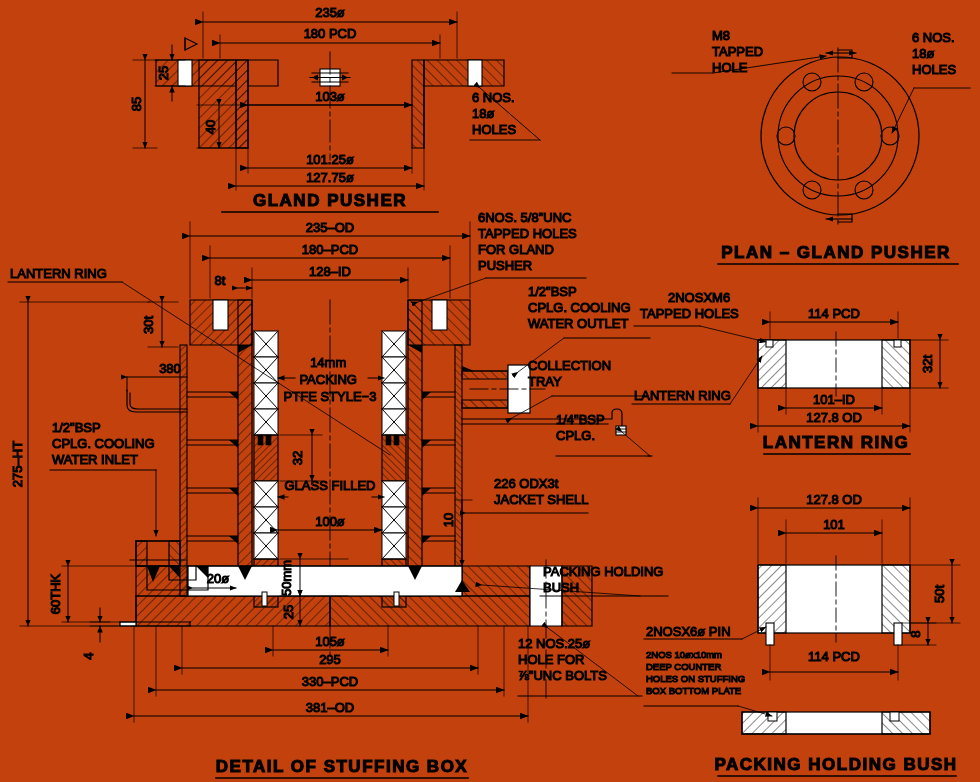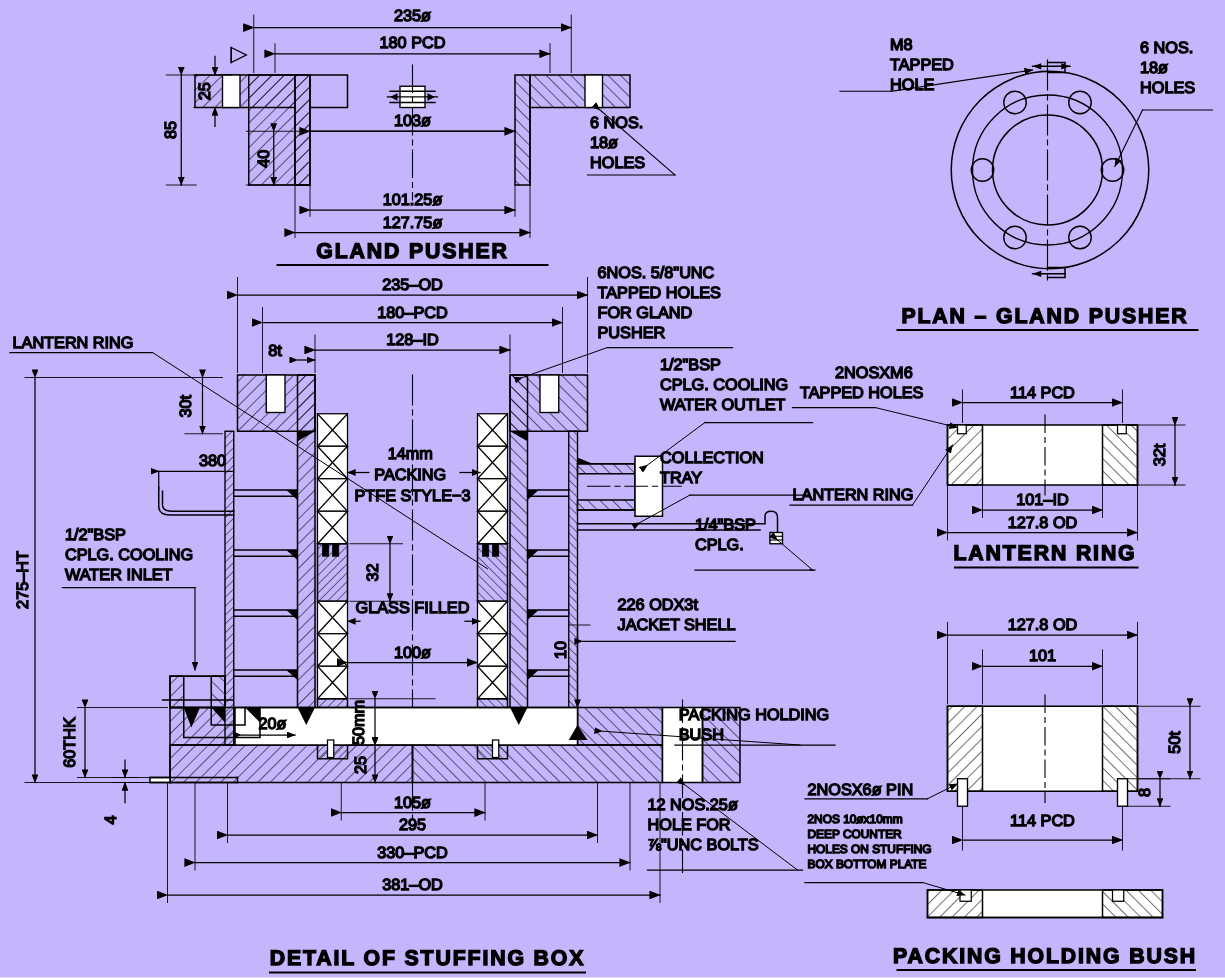--- a/index.html
+++ b/index.html
@@ -1,19 +1,19 @@
 <!DOCTYPE html>
 <html><head>
 <meta charset="utf-8">
 <title>Stuffing Box Engineering Drawing</title>
 <style>
   html,body{margin:0;padding:0;background:#ffffff;}
   body{width:980px;height:782px;overflow:hidden;
        font-family:"Liberation Sans", sans-serif;}
-  #sheet{position:relative;width:980px;height:782px;background:#c4b5fd;}
+  #sheet{position:relative;width:980px;height:782px;background:#c2410c;}
   svg#dwg{position:absolute;left:0;top:0;width:980px;height:782px;}
   .dimtxt{font-family:"Liberation Sans",sans-serif;font-size:13px;fill:#2c4050;}
   .notetxt{font-family:"Liberation Sans",sans-serif;font-size:13px;fill:#000;}
   .notetxt-sm{font-family:"Liberation Sans",sans-serif;font-size:9.5px;fill:#000;}
   .title{font-family:"Liberation Sans",sans-serif;font-size:17px;fill:#000;
          font-weight:bold;letter-spacing:1.5px;}
 </style>
 </head>
 <body>
 

